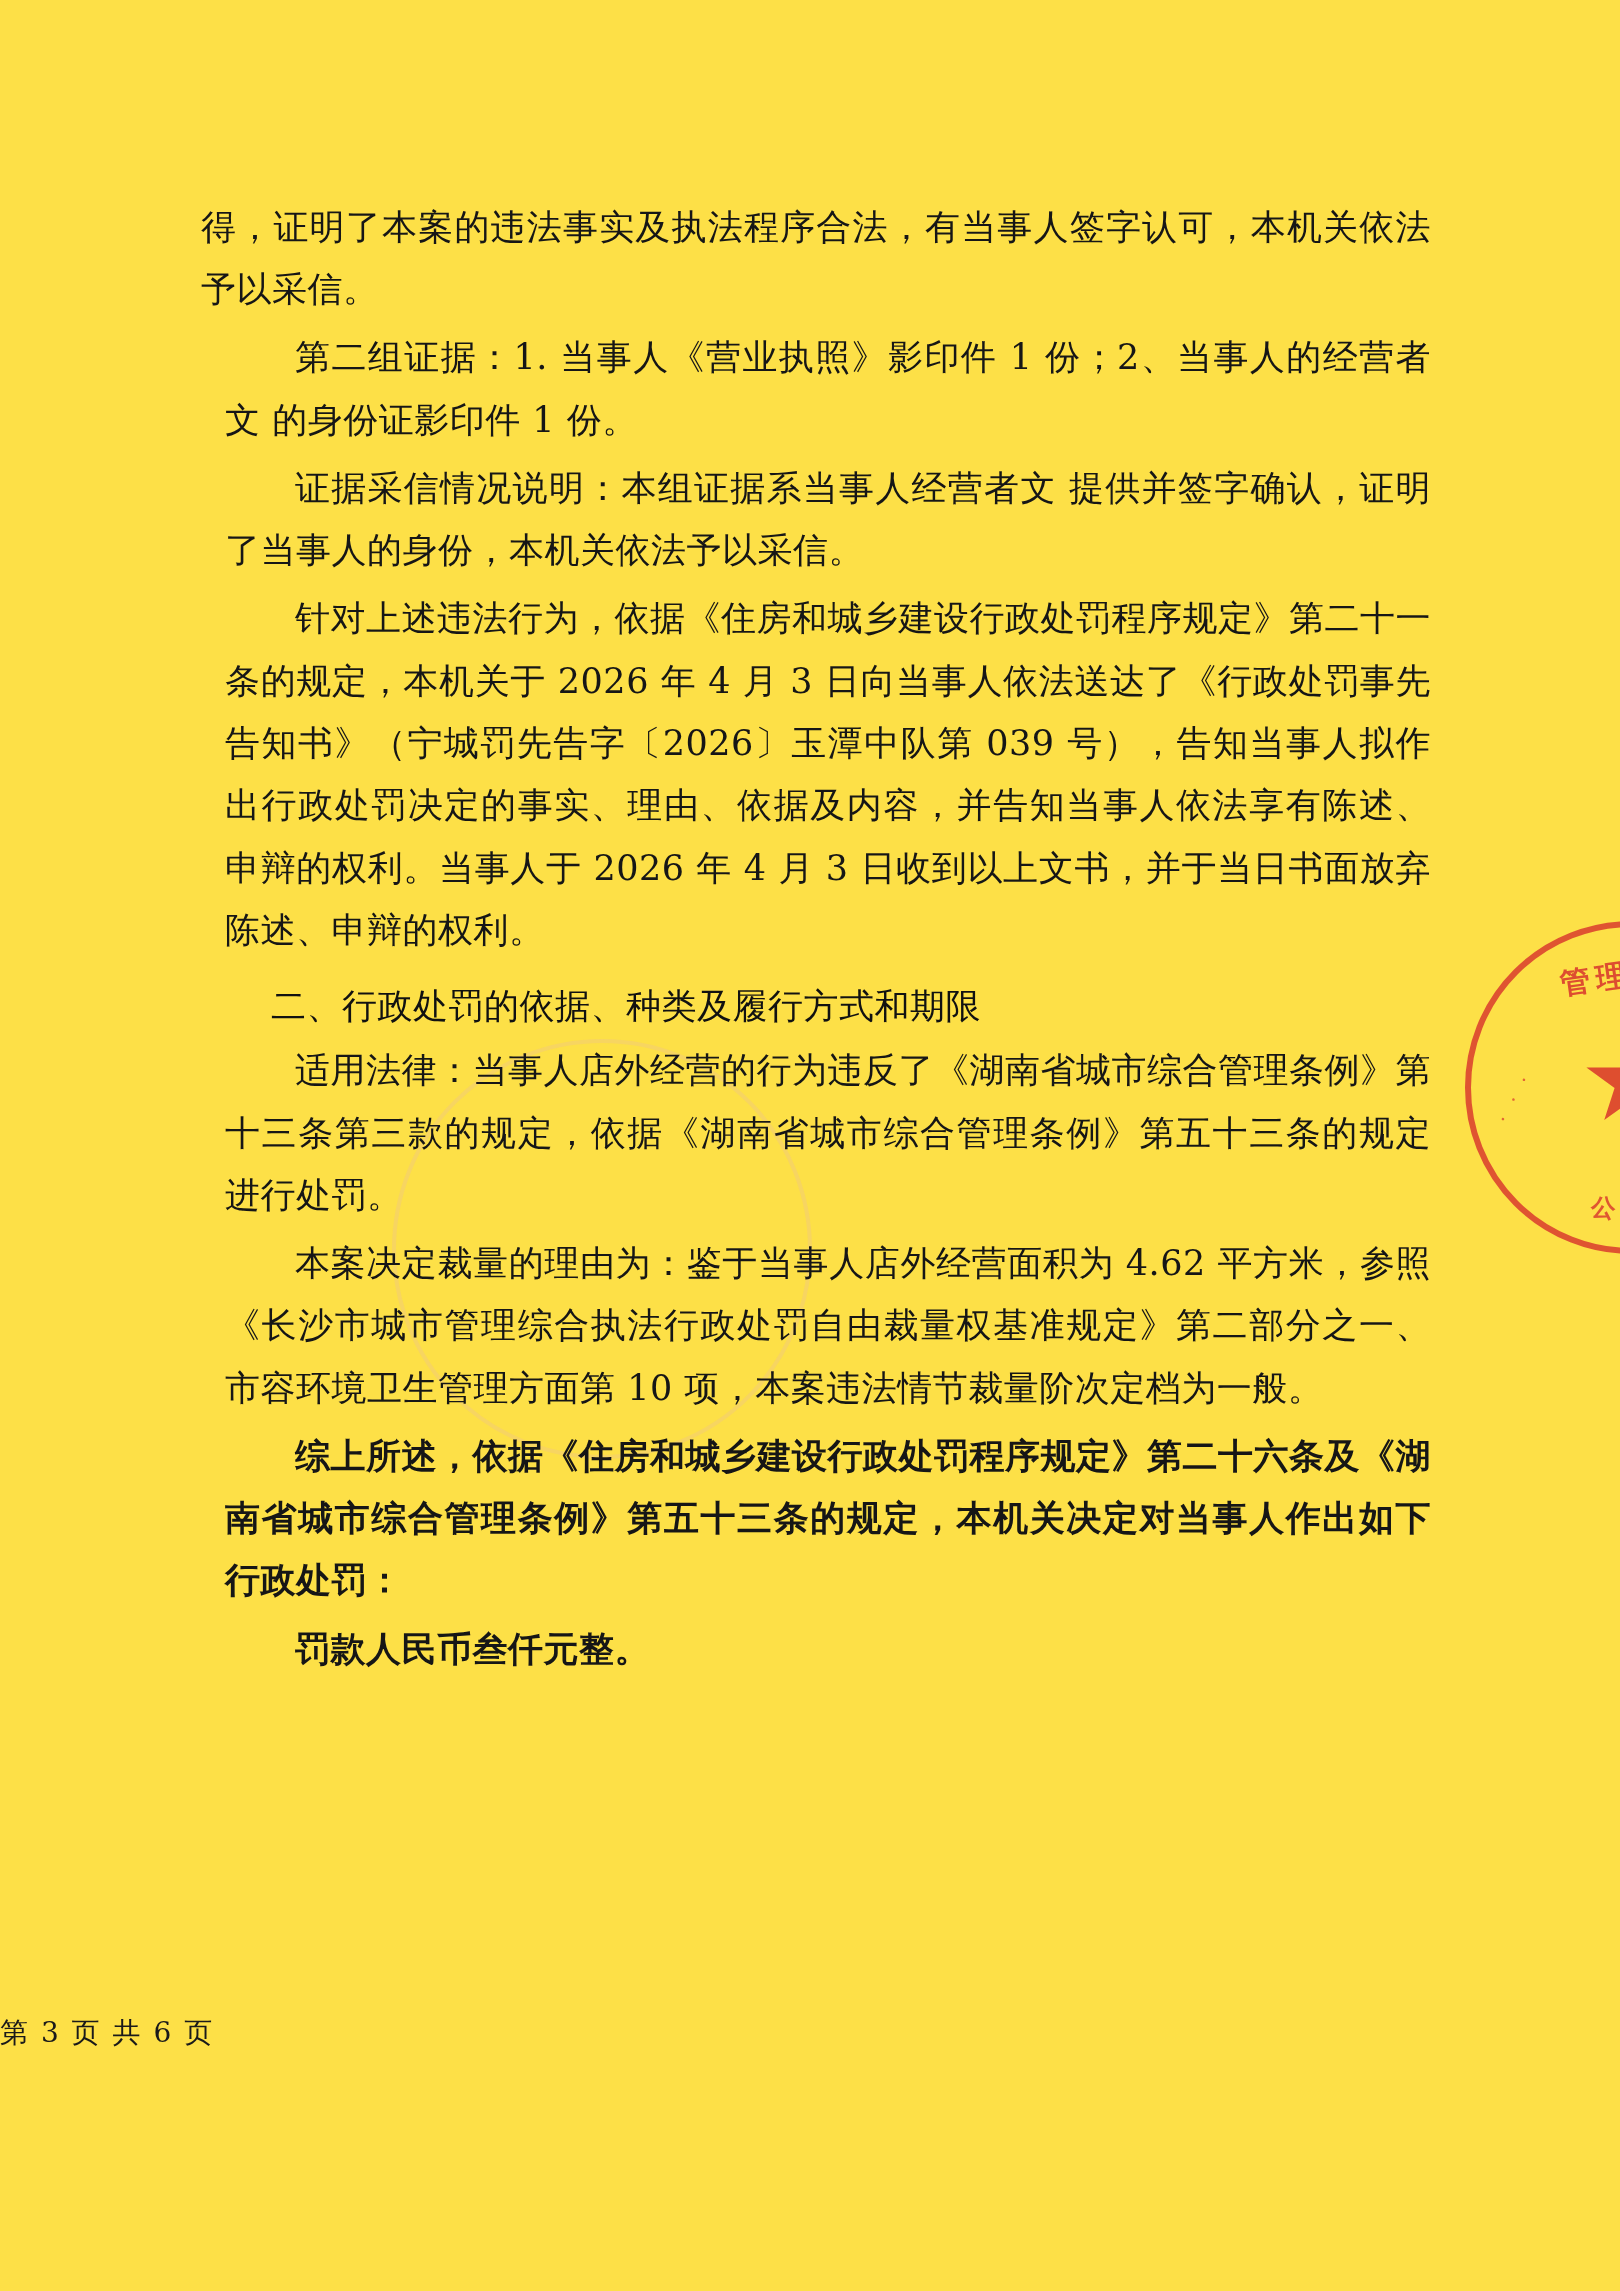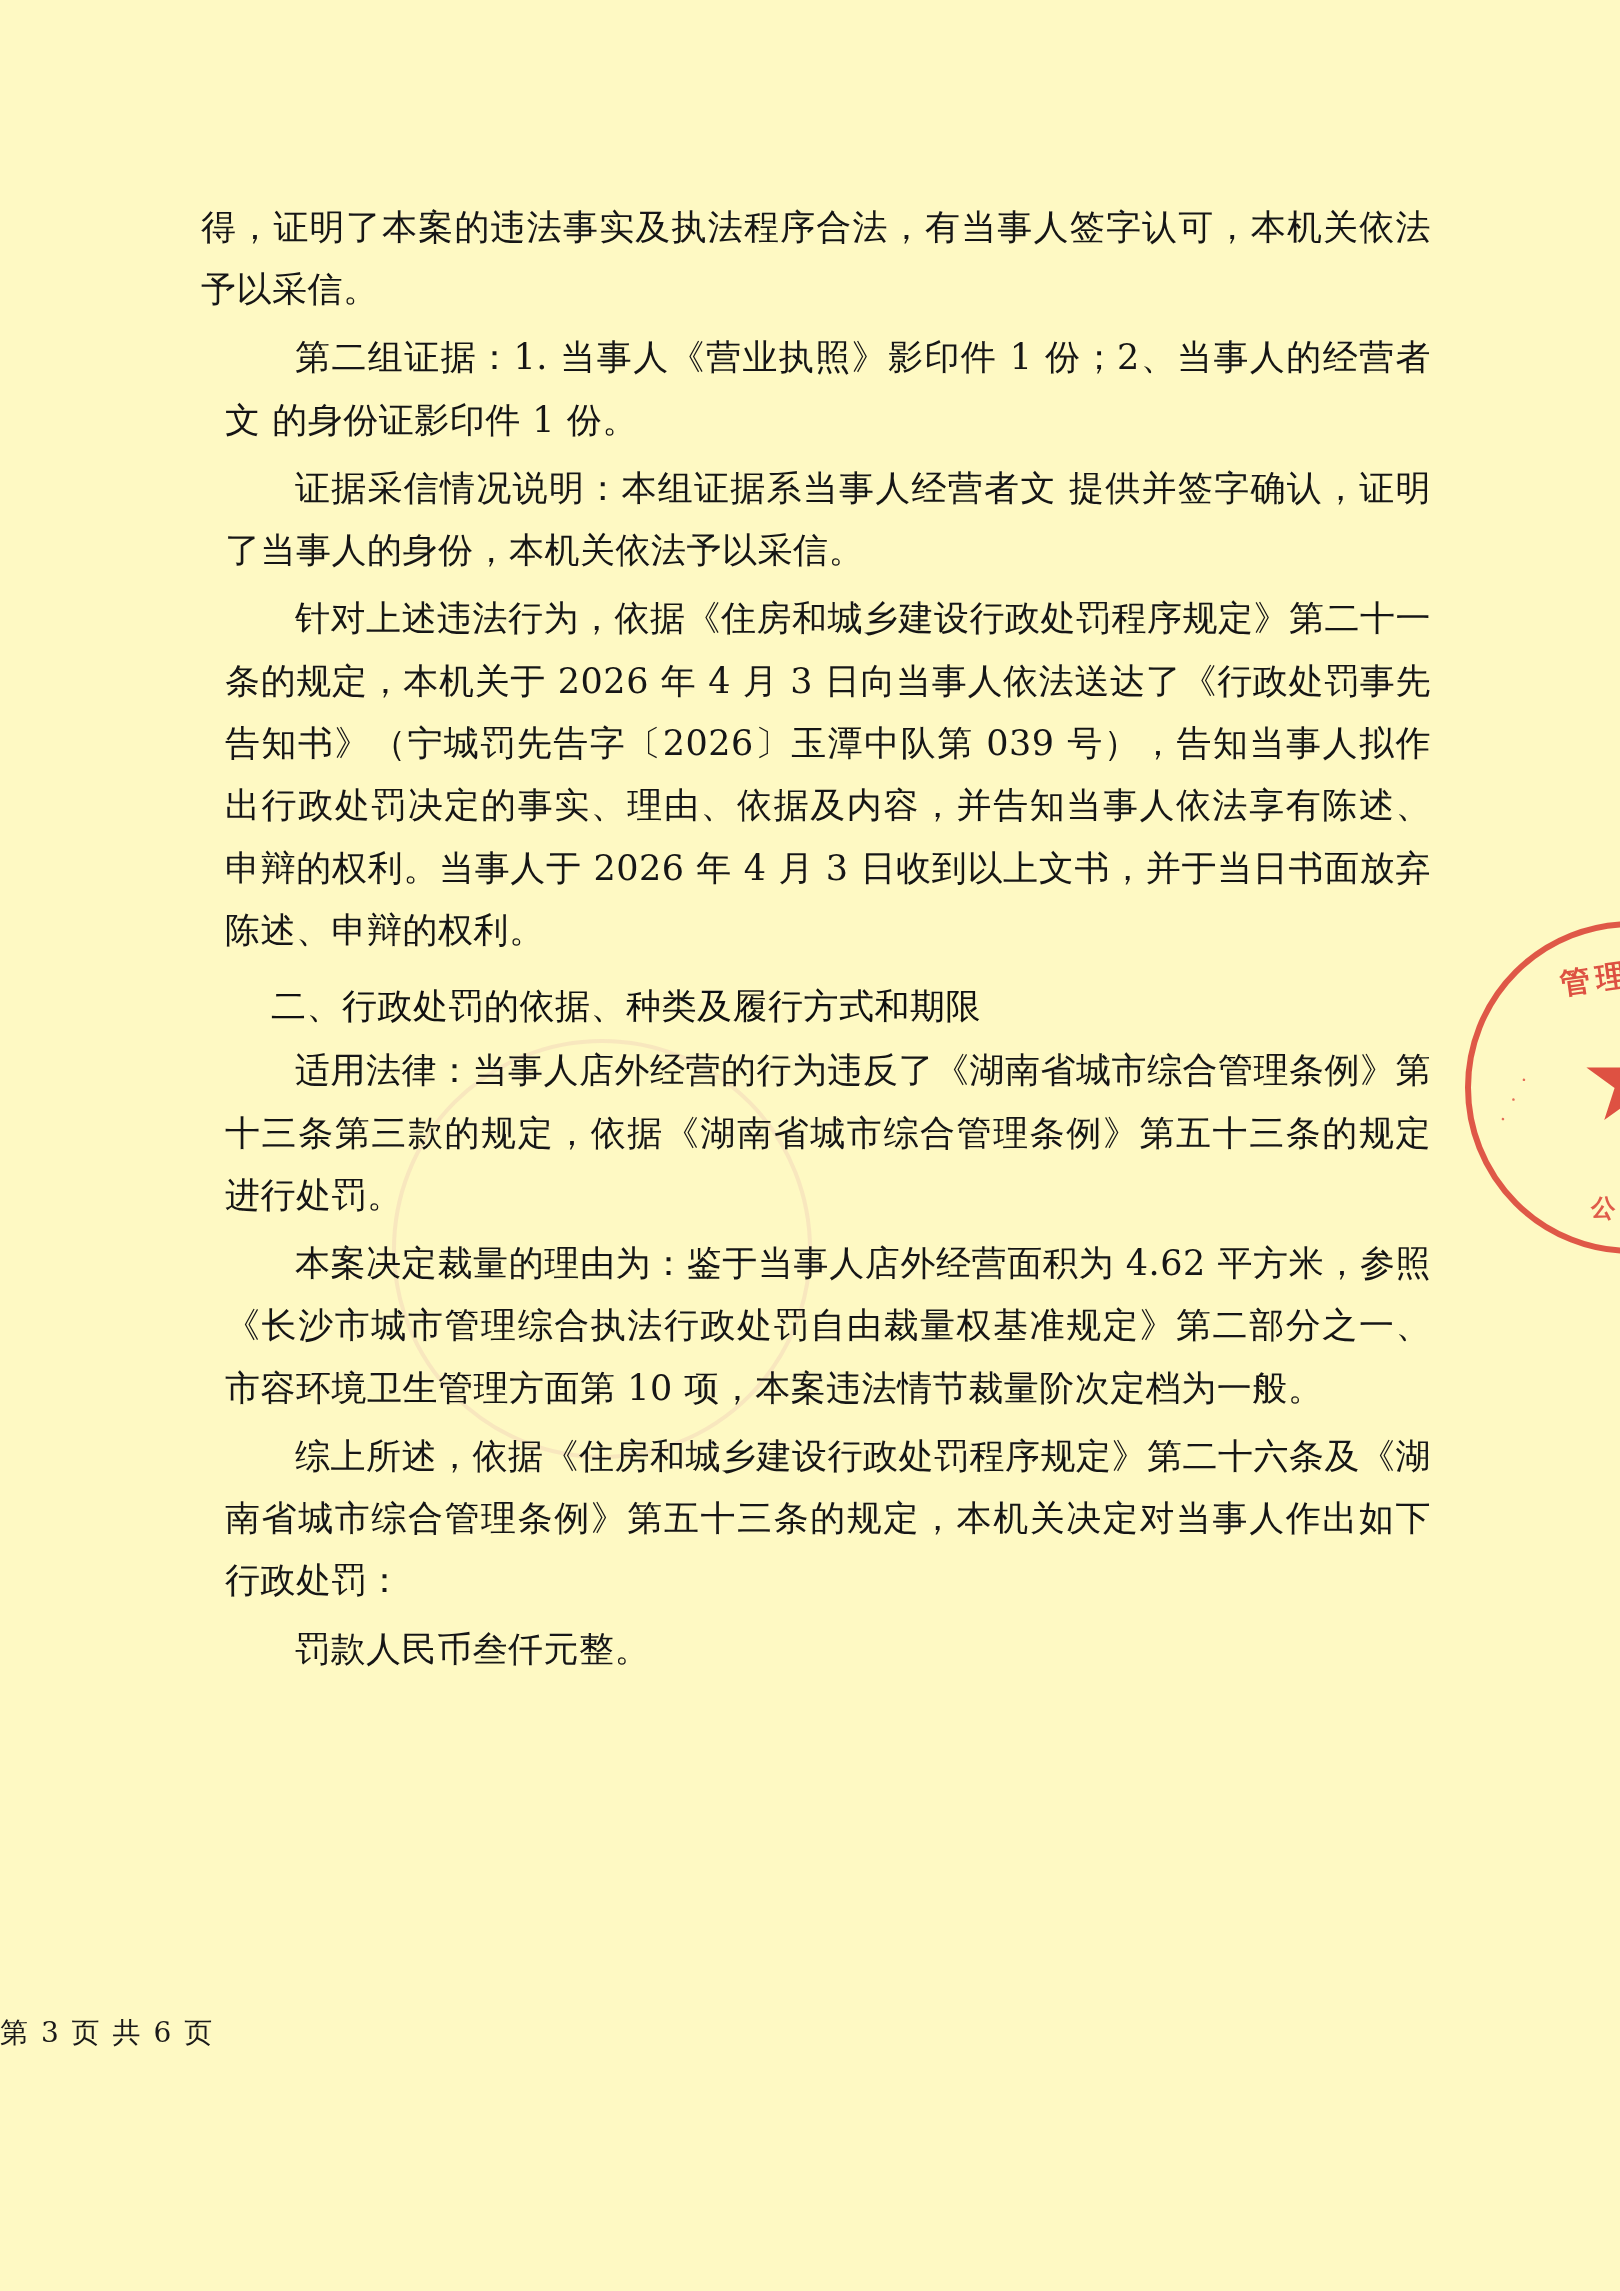--- a/index.html
+++ b/index.html
@@ -13,21 +13,21 @@
     position: relative;
     overflow: hidden;
     font-family: "DejaVu Serif", "Liberation Serif", serif;
     color: #1a1a1a;
   }
 
   
   .page {
     position: absolute;
     inset: 0;
-    background: #fef9c3;
+    background: #fde047;
   }
 
   .page-inner {
     position: absolute;
     left: 201px;
     top: 196px;
     width: 1230px;
   }
 
   .para {
@@ -49,21 +49,21 @@
     font-size: 35px;
     line-height: 1.78;
     letter-spacing: 0.5px;
     margin: 13.7px 0 2px 0;
     text-indent: 2em;
     font-weight: normal;
     color: #111;
   }
 
   .bold-para {
-    font-weight: normal;
+    font-weight: bold;
   }
 
   .footer {
     position: absolute;
     left: 0;
     right: 0;
     top: 2014px;
     font-size: 28px;
     letter-spacing: 2px;
     color: #1a1a1a;

